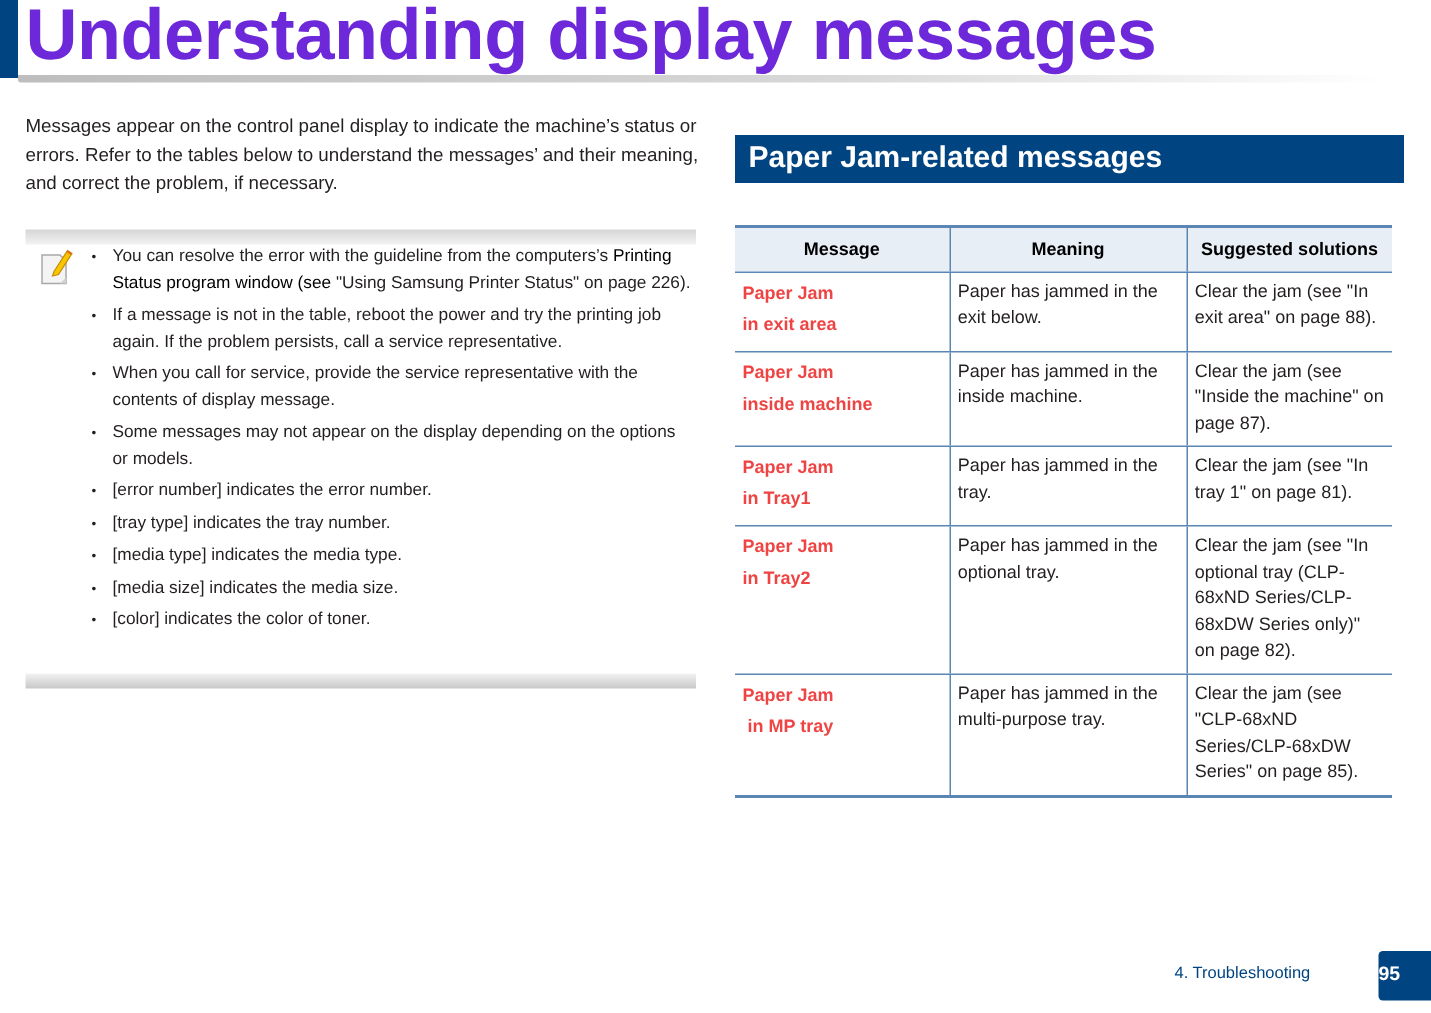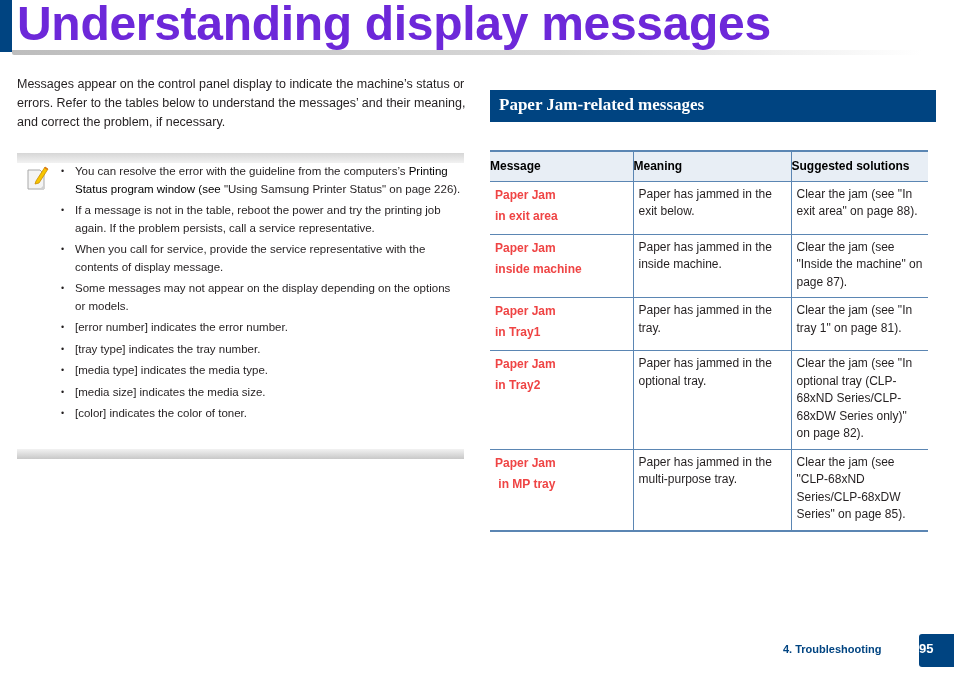--- a/index.html
+++ b/index.html
@@ -16,32 +16,32 @@
   .note-box { position: absolute; left: 17px; top: 153px; width: 447px; height: 355px; }
   .note-top { position: absolute; left: 0; top: 0; width: 447px; height: 10px; background: linear-gradient(to bottom, #d6d6d6, #f2f2f2); }
   .note-bottom { position: absolute; left: 0; top: 296px; width: 447px; height: 10px; background: linear-gradient(to bottom, #f2f2f2, #c8c8c8); }
   .note-icon { position: absolute; left: 10px; top: 12px; width: 22px; height: 26px; }
   .note-list { position: absolute; left: 44px; top: 10px; width: 402px; list-style: none; font-size: 11.5px; line-height: 17.5px; color: #231f20; }
   .note-list li { position: relative; padding-left: 14px; margin-bottom: 4px; }
   .note-list li::before { content: "•"; position: absolute; left: 0; top: 0; font-size: 9px; }
   .note-list .dark { color: #000; }
 
   .section-header { position: absolute; left: 490px; top: 90px; width: 446px; height: 32px; background: #004481; color: #fff;
-    font-size: 17px; font-weight: bold; line-height: 30px; padding-left: 9px; font-family: Liberation Serif, serif; }
+    font-size: 20px; font-weight: bold; line-height: 30px; padding-left: 9px; }
 
   table.msg-table { position: absolute; left: 490px; top: 150px; width: 438px; border-collapse: collapse; font-size: 12px; line-height: 17.5px; color: #231f20; }
-  .msg-table th { background: #e8eef5; font-weight: bold; font-size: 12px; height: 30px; text-align: left; color: #000;
+  .msg-table th { background: #e8eef5; font-weight: bold; font-size: 12px; height: 30px; text-align: center; color: #000;
     border-top: 2px solid #5b86b3; border-bottom: 1px solid #5b86b3; }
   .msg-table td { vertical-align: top; padding: 4px 5px 6px 5px; border-bottom: 1px solid #5b86b3; }
   .msg-table tr:last-child td { border-bottom: 2px solid #5b86b3; }
   .msg-table th + th, .msg-table td + td { border-left: 1px solid #5b86b3; }
   .col1 { width: 143px; } .col2 { width: 158px; } .col3 { width: 137px; }
   .msg-line { display: block; font-weight: bold; color: #ef4444; line-height: 23px; margin-top: -2px; }
 
-  .footer-label { position: absolute; left: 783px; top: 643px; font-size: 11px; font-weight: bold; color: #004481; }
+  .footer-label { position: absolute; left: 783px; top: 643px; font-size: 11px; font-weight: normal; color: #004481; }
   .page-num { position: absolute; left: 919px; top: 634px; width: 35px; height: 33px; background: #004481; color: #fff;
     font-size: 13px; font-weight: bold; text-align: left; line-height: 30px; border-radius: 3px 0 0 3px; }
 </style>
 </head>
 <body>
 
 <div class="title-bar"></div>
 <h1 class="page-title">Understanding display messages</h1>
 <div class="title-rule"></div>
 

